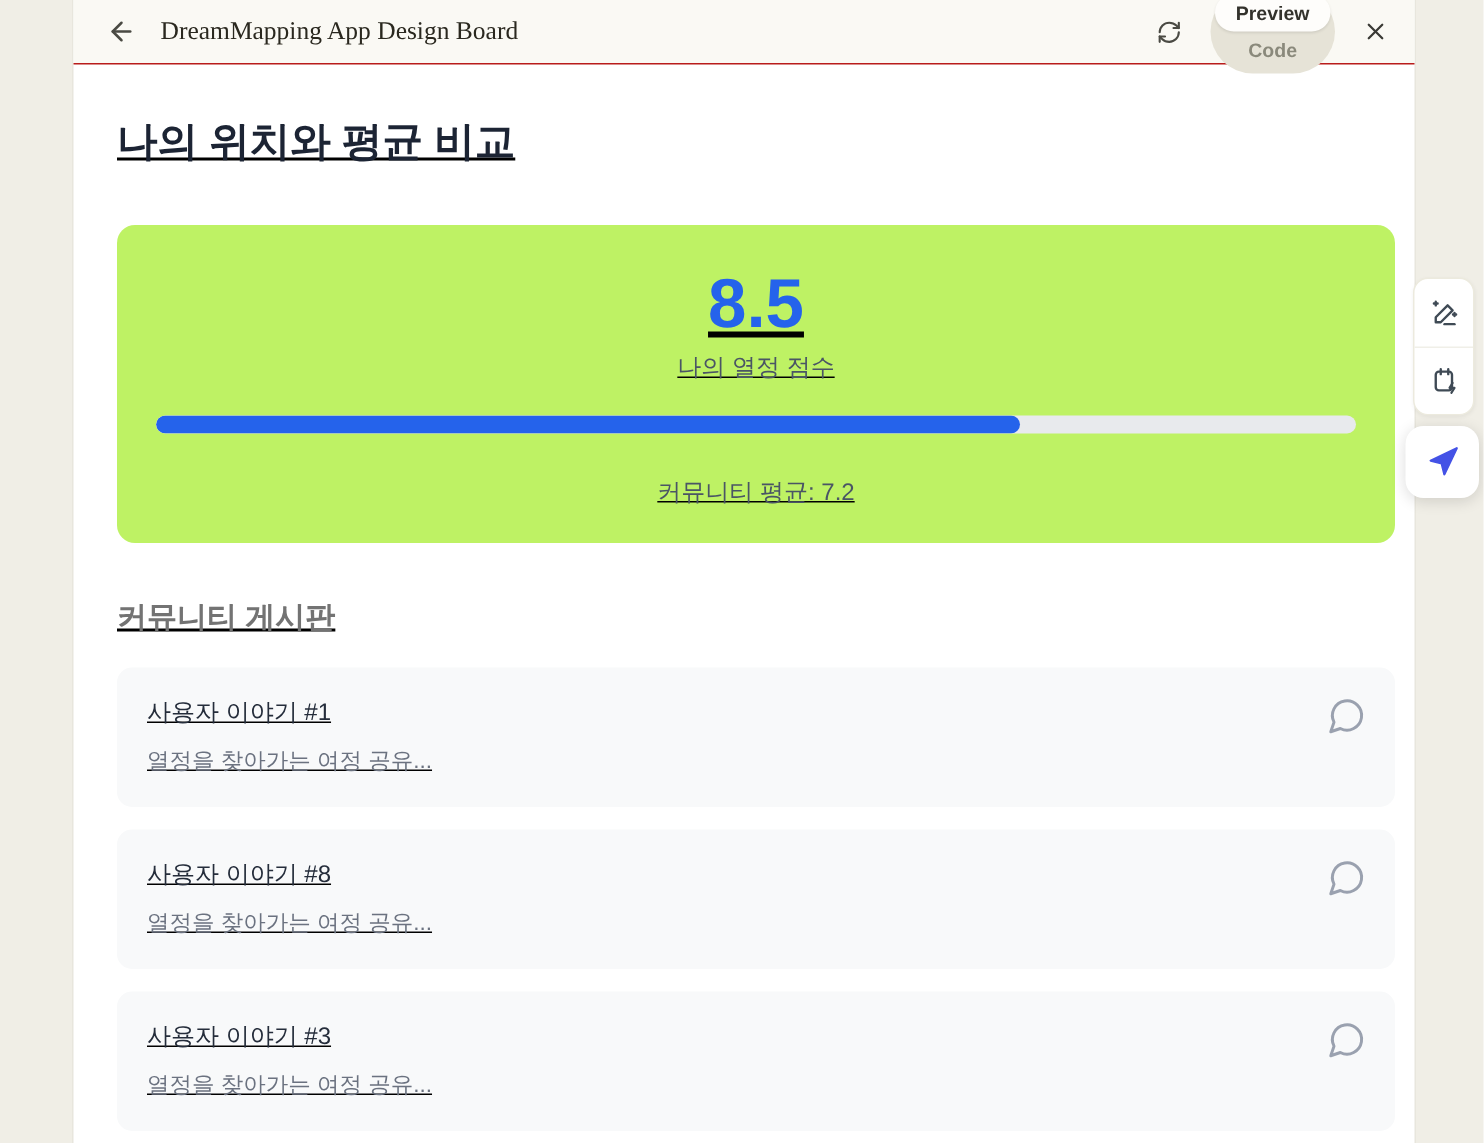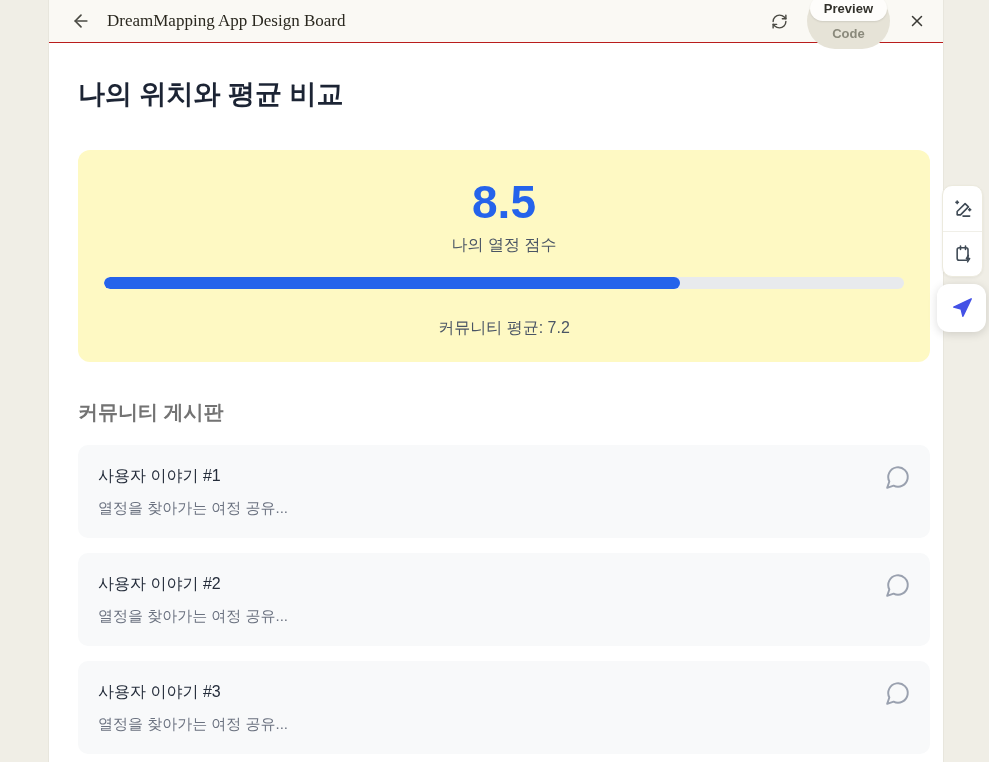--- a/index.html
+++ b/index.html
@@ -29,24 +29,24 @@
     font-size:17px;color:#2a281f;margin-left:12px;font-weight:500;
   }
   .hdr-right{margin-left:auto;display:flex;align-items:center;gap:13px;}
   .seg{display:flex;align-items:center;background:#e6e3d7;border-radius:999px;padding:3px;flex-direction:column;}
   .seg-btn{
     border:none;cursor:pointer;background:transparent;border-radius:999px;
     font-family:inherit;font-size:13px;font-weight:700;padding:5px 14px;color:#8a897b;line-height:15px;
   }
   .seg-btn.active{background:#fefdfb;color:#33322c;box-shadow:0 1px 2px rgba(0,0,0,.10);}
   
-  .content{padding:36px 13px 0 29px;}
+  .content{padding:36px 13px 0 29px;text-decoration:underline;}
   .h1{font-size:27px;line-height:30px;font-weight:700;color:#1c2434;margin:0 0 41px 0;}
   .score-card{
-    background:#fef9c3;border-radius:12px;height:212px;box-sizing:border-box;
+    background:#bef264;border-radius:12px;height:212px;box-sizing:border-box;
     text-align:center;padding-top:27px;
   }
   .score{font-size:46px;line-height:50px;font-weight:700;color:#2563eb;}
   .score-label{margin-top:8px;font-size:16px;color:#4a5565;}
   .bar-track{margin:21px 26px 0 26px;height:12px;border-radius:6px;background:#e8eaed;overflow:hidden;}
   .bar-fill{height:100%;border-radius:6px;background:#2563eb;}
   .avg-label{margin-top:29px;font-size:16px;color:#4a5565;}
   .h2{font-size:20px;line-height:21px;font-weight:700;color:#737373;margin:40px 0 22px 0;}
   .post{
     position:relative;background:#f8f9fa;border-radius:10px;height:93px;
@@ -132,21 +132,21 @@
       <div class="post-title">사용자 이야기 #1</div>
       <div class="post-excerpt">열정을 찾아가는 여정 공유...</div>
       <span class="post-bubble">
         <svg width="26" height="26" viewBox="0 0 24 24" fill="none" stroke="#9aa1af" stroke-width="1.8" stroke-linecap="round" stroke-linejoin="round">
           <path d="M7.9 20A9 9 0 1 0 4 16.1L2 22Z"></path>
         </svg>
       </span>
     </div>
 
     <div class="post">
-      <div class="post-title">사용자 이야기 #2</div>
+      <div class="post-title">사용자 이야기 #8</div>
       <div class="post-excerpt">열정을 찾아가는 여정 공유...</div>
       <span class="post-bubble">
         <svg width="26" height="26" viewBox="0 0 24 24" fill="none" stroke="#9aa1af" stroke-width="1.8" stroke-linecap="round" stroke-linejoin="round">
           <path d="M7.9 20A9 9 0 1 0 4 16.1L2 22Z"></path>
         </svg>
       </span>
     </div>
 
     <div class="post">
       <div class="post-title">사용자 이야기 #3</div>

